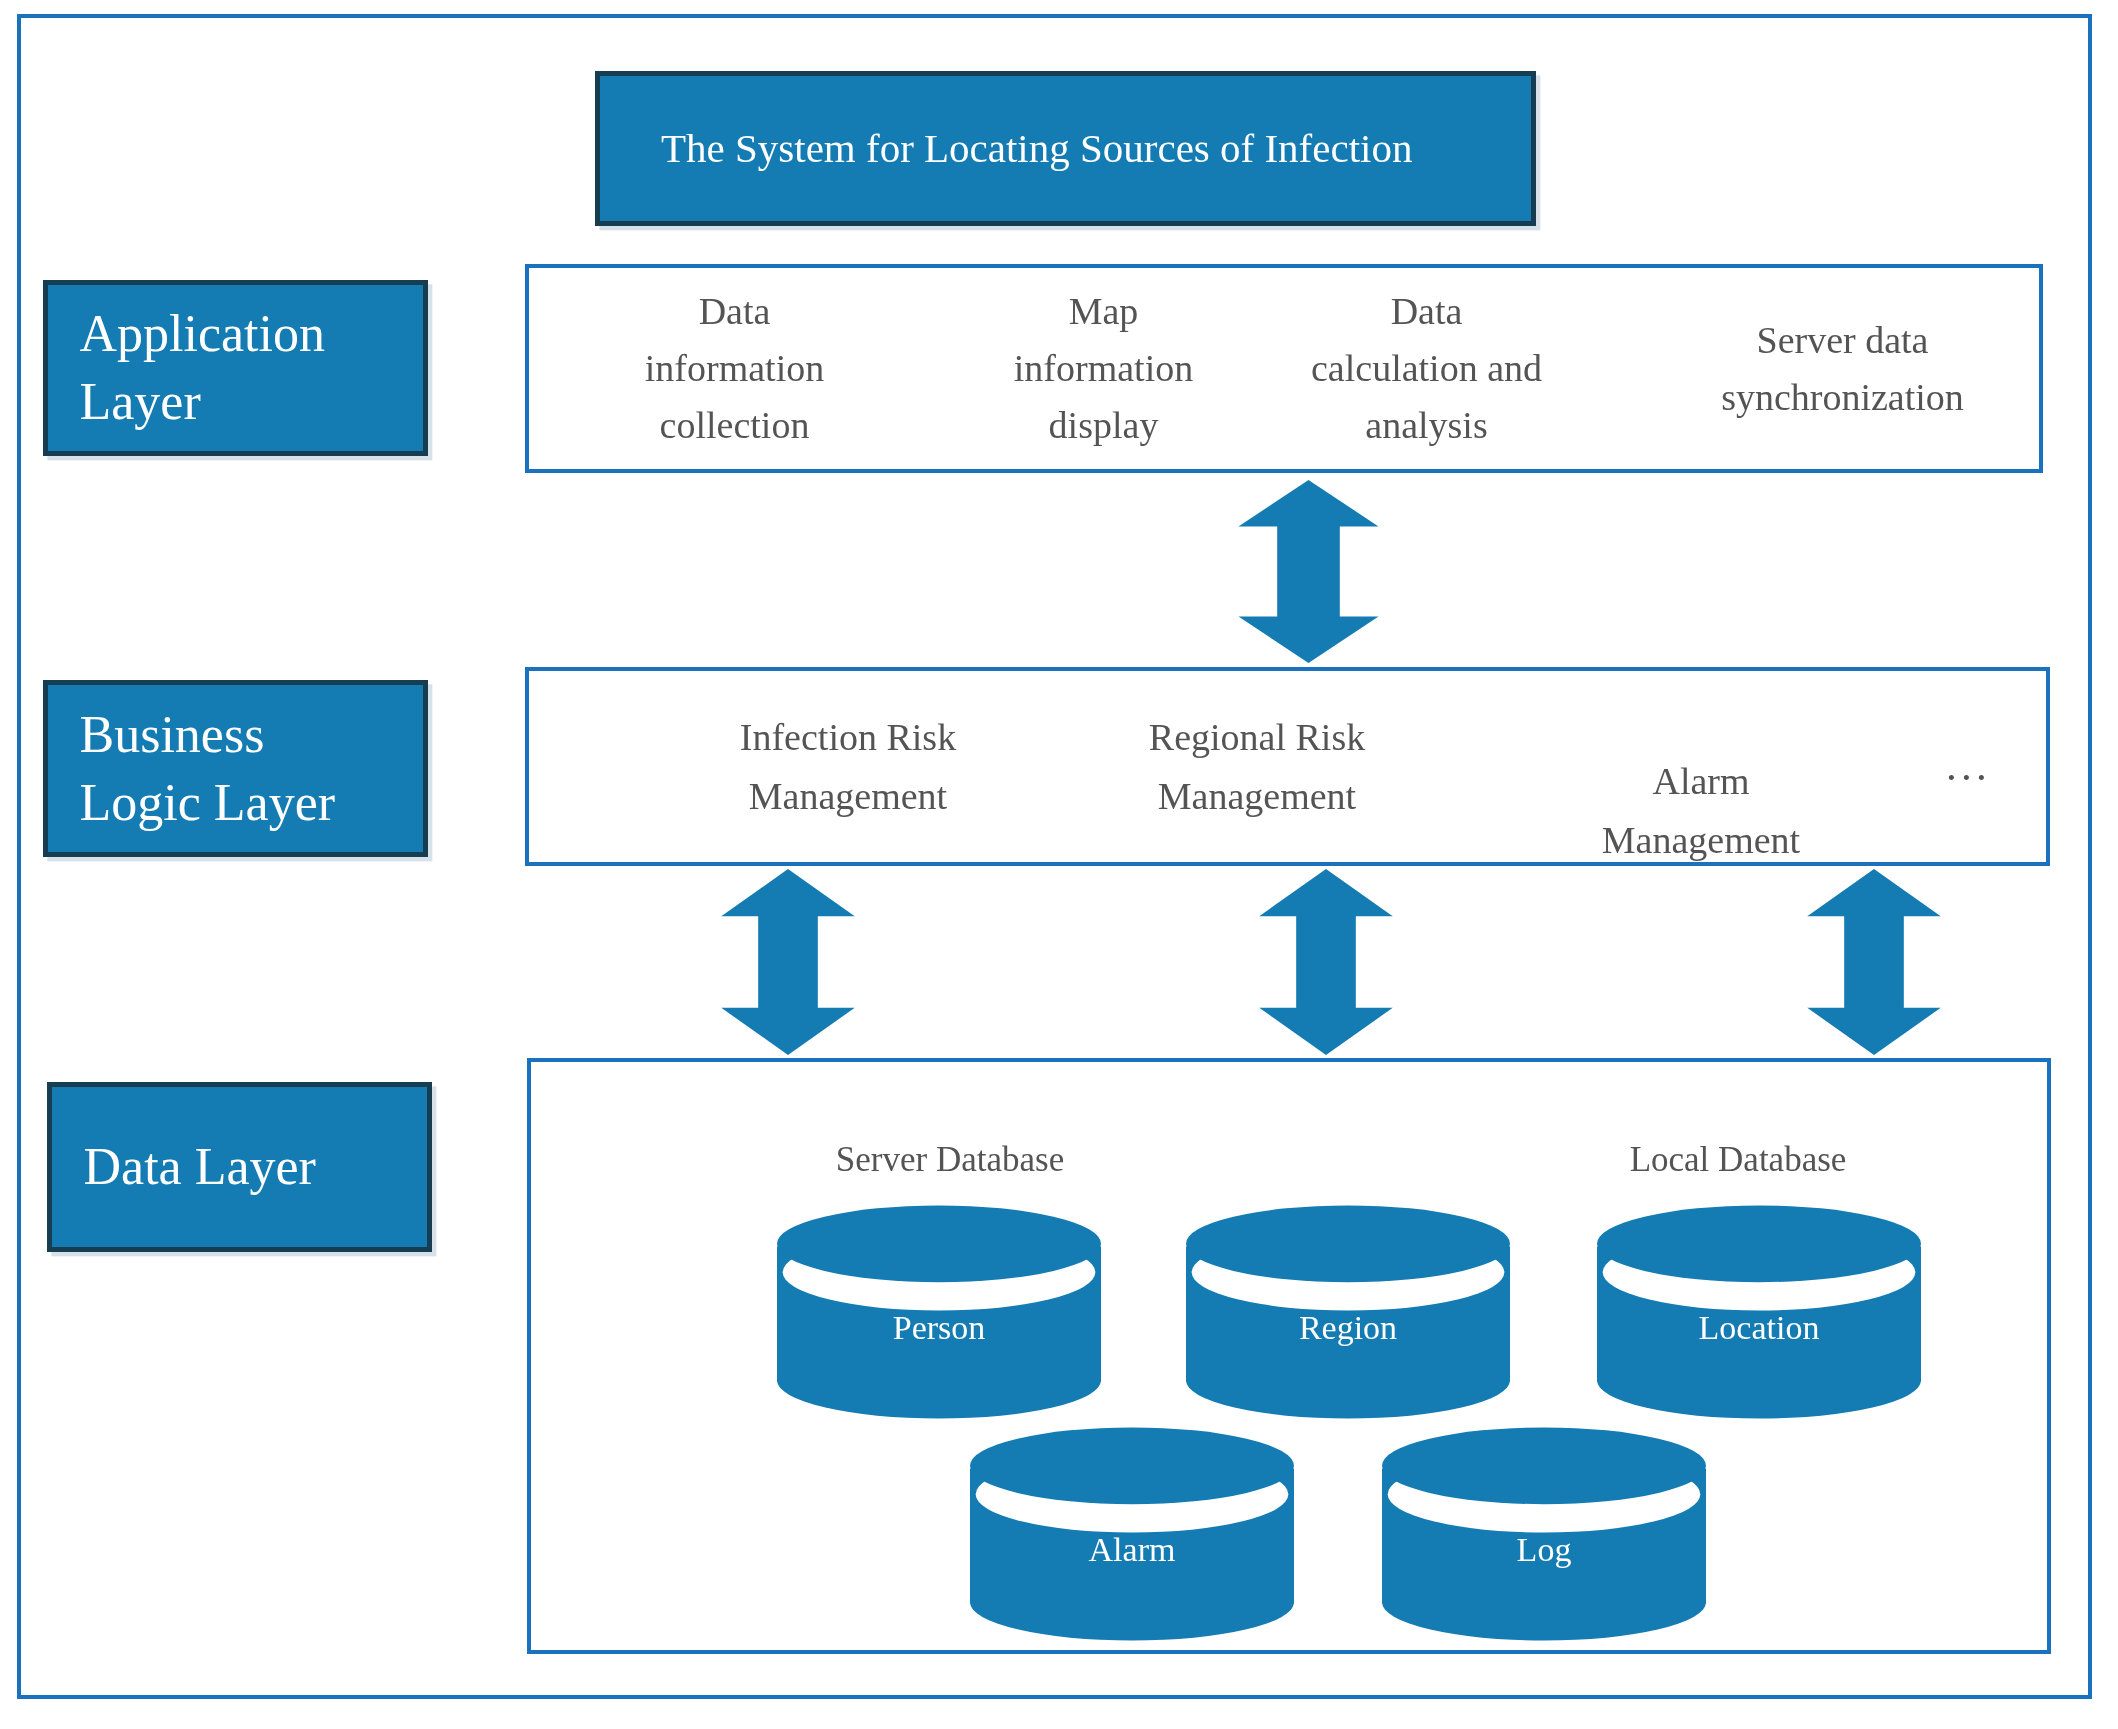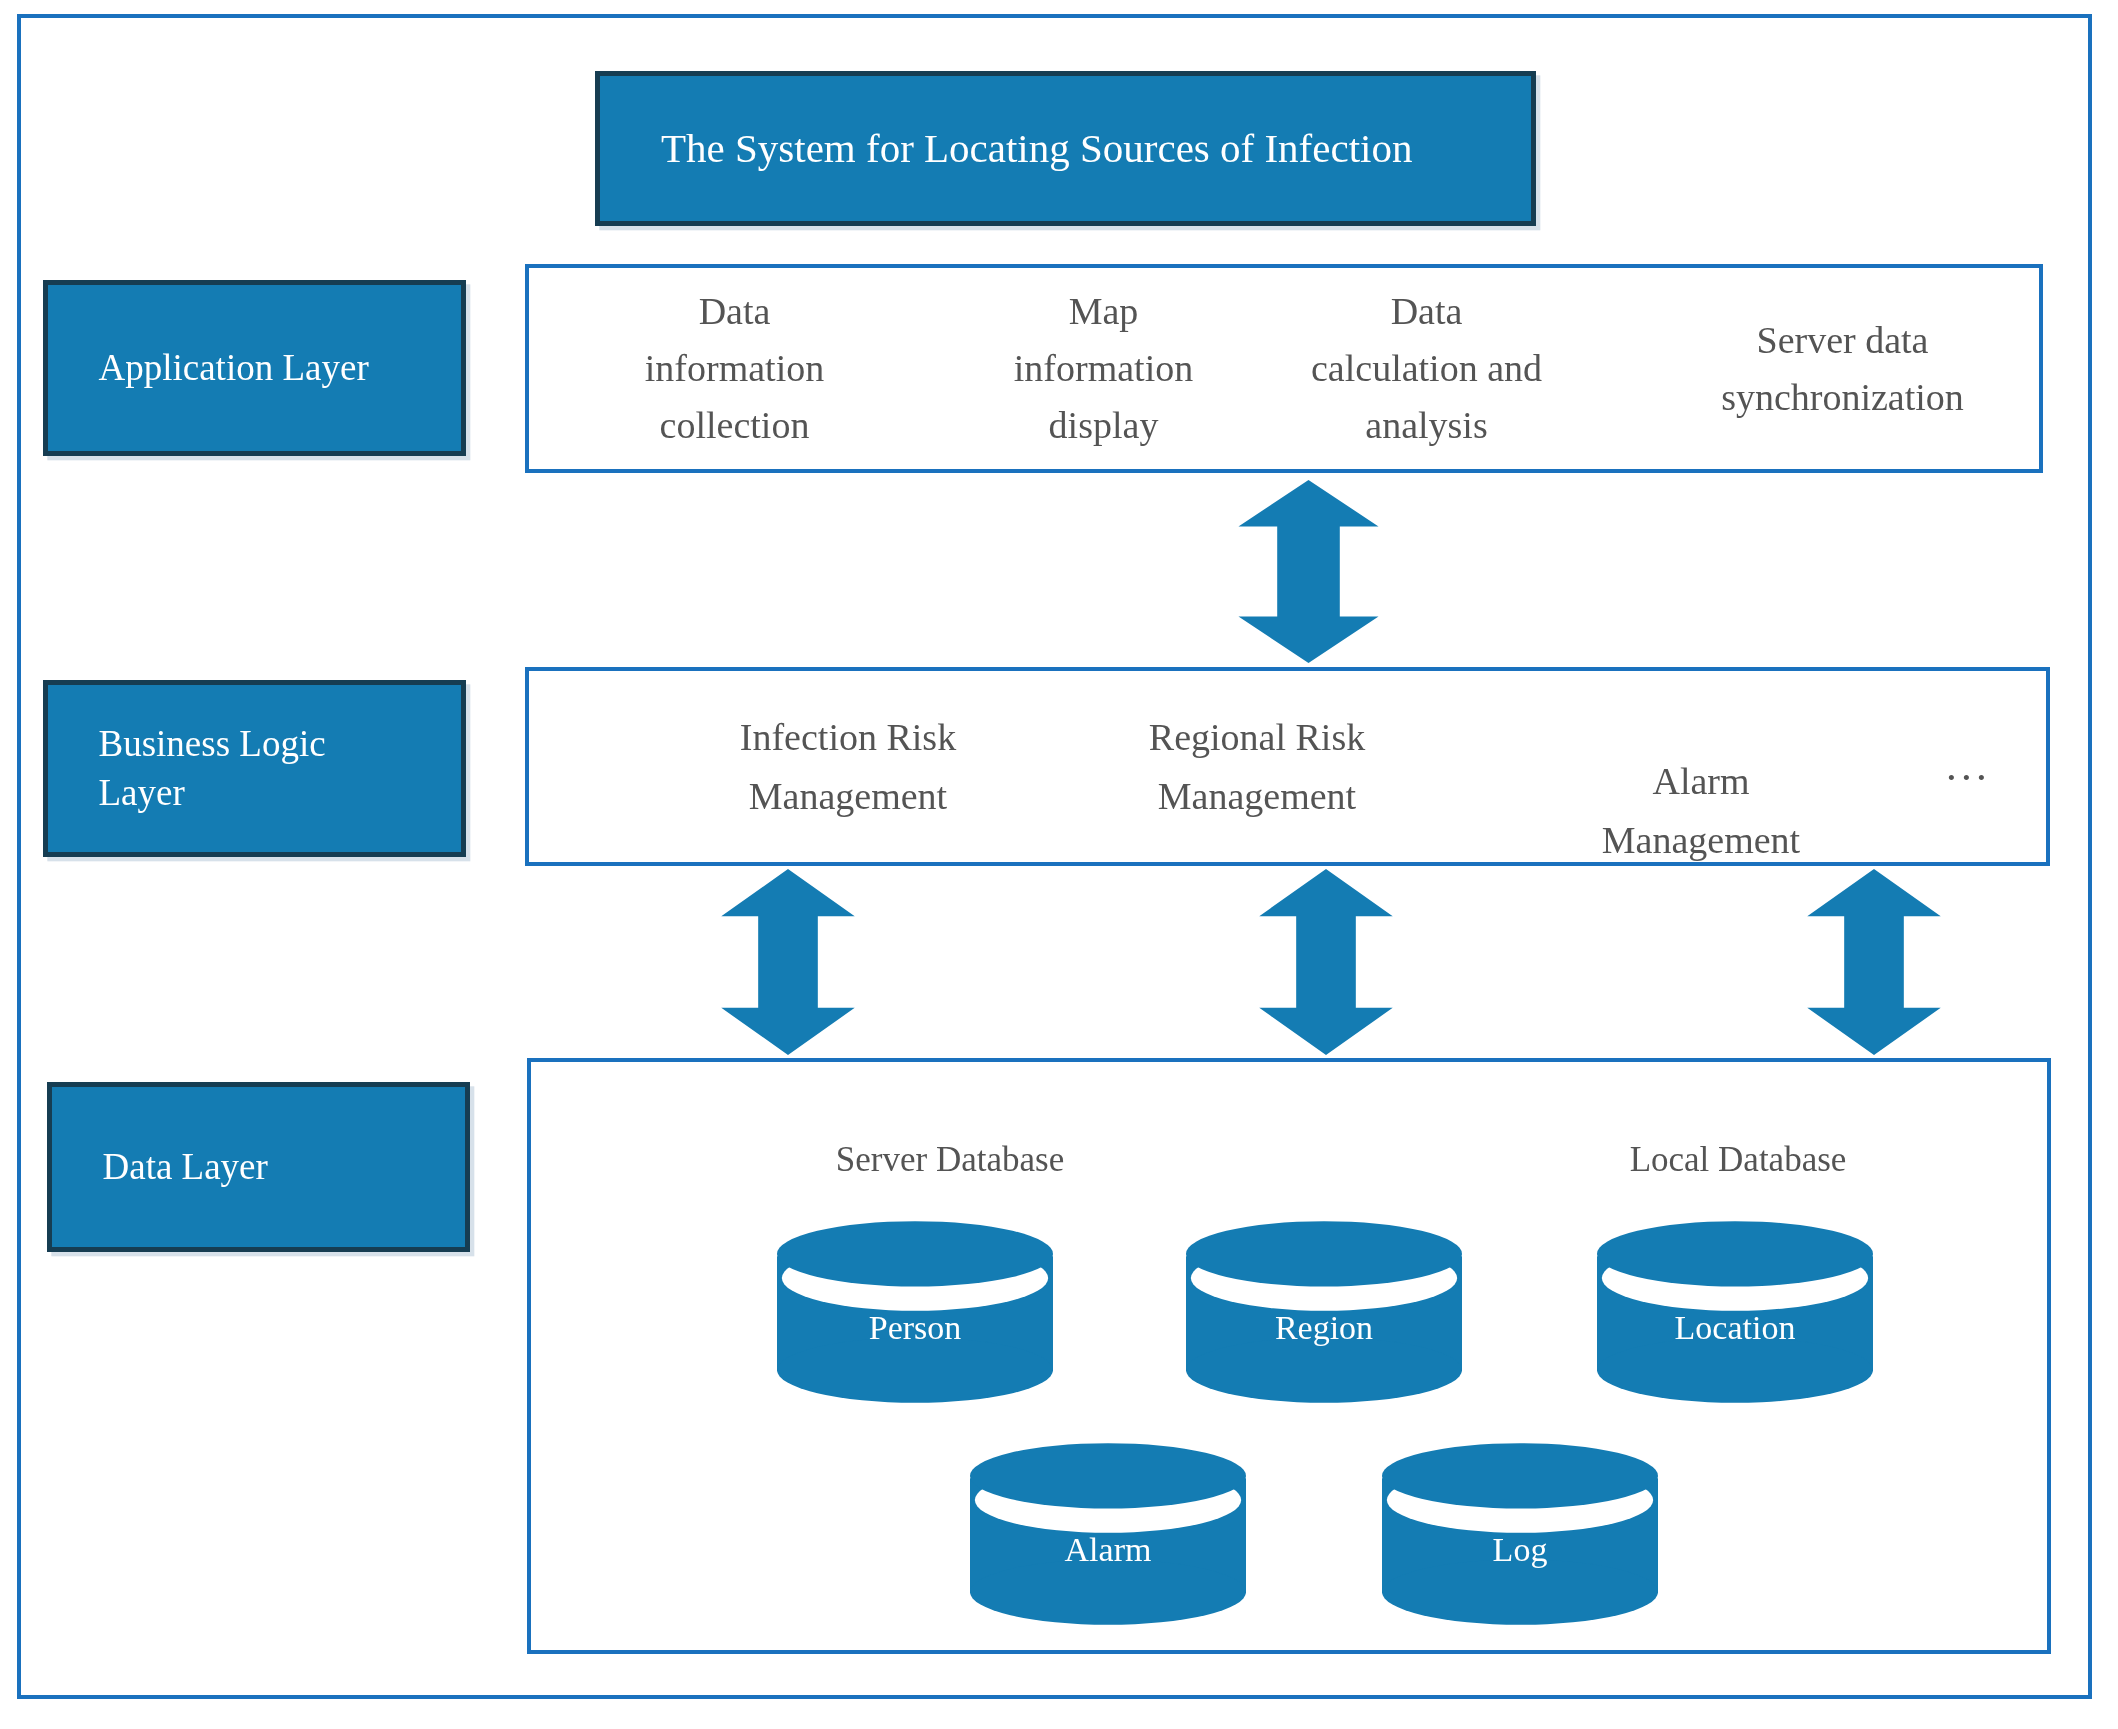--- a/index.html
+++ b/index.html
@@ -21,21 +21,21 @@
   .blue-box{
     position:absolute;background:var(--fill-blue);
     border:5px solid var(--border-dark);
     display:flex;align-items:center;justify-content:center;
     color:var(--text-white);
     box-shadow:4.3px 4.3px 0 rgba(140,170,195,0.35);
   }
   .title-box{left:595px;top:71px;width:941px;height:155px;font-size:41px;line-height:1.35;}
   .title-box .inner{width:809px;}
 
-  .layer-label{width:423px;font-size:37px;line-height:1.3;}
+  .layer-label{width:385px;font-size:52px;line-height:1.3;}
   .layer-label .inner{width:312px;}
   .label-app{left:43px;top:280px;height:176px;}
   .label-biz{left:43px;top:680px;height:177px;}
   .label-data{left:47px;top:1082px;height:170px;}
 
   .content-box{
     position:absolute;background:#fff;
     border:4.3px solid var(--border-blue);
   }
   .app-content{left:525px;top:264px;width:1518px;height:209px;}
@@ -66,21 +66,21 @@
   .arrow-b{left:1255px;top:869px;width:142px;height:186px;}
   .arrow-c{left:1803px;top:869px;width:142px;height:186px;}
 
   .db-heading{
     position:absolute;top:78px;width:454px;text-align:center;
     color:var(--text-gray);font-size:35px;
   }
   .head-server{left:192px;}
   .head-local{left:980px;}
 
-  .cyl{position:absolute;width:276px;height:216px;}
+  .cyl{position:absolute;width:324px;height:216px;}
   .cyl svg{display:block;width:100%;height:100%;}
   .cyl .f{fill:var(--fill-blue);}
   .cyl-label{
     position:absolute;left:0;right:0;top:105px;text-align:center;
     color:var(--text-white);font-size:34px;
   }
   .cyl-person{left:246px;top:142px;}
   .cyl-region{left:655px;top:142px;}
   .cyl-location{left:1066px;top:142px;}
   .cyl-alarm{left:439px;top:364px;}

